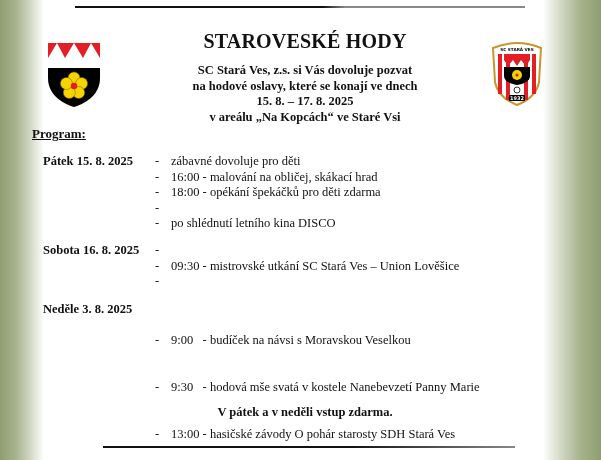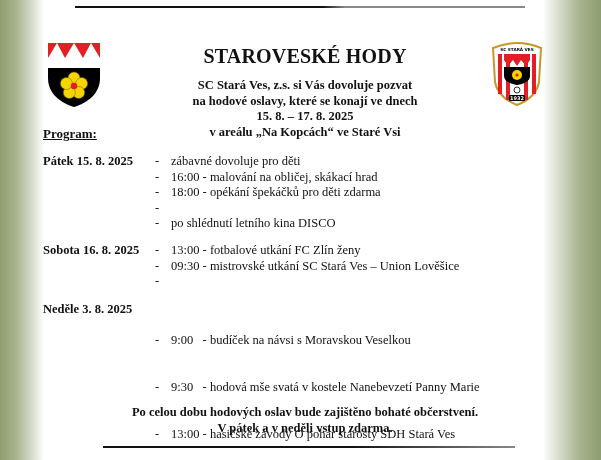--- a/index.html
+++ b/index.html
@@ -7,24 +7,24 @@
        font-family:"Liberation Serif","DejaVu Serif",serif;color:#111;}
   .edge-left{position:absolute;left:0;top:0;width:44px;height:460px;
     background:linear-gradient(to right,#8f9e72 0%,#a6b28c 35%,#d3d9c6 70%,#ffffff 100%);}
   .edge-right{position:absolute;right:0;top:0;width:58px;height:460px;
     background:linear-gradient(to left,#8f9e72 0%,#a6b28c 35%,#d3d9c6 70%,#ffffff 100%);}
   .rule{position:absolute;height:2px;}
   .rule-top{left:75px;top:6px;width:450px;background:linear-gradient(to right,#111 0%,#111 55%,#888 60%,#888 100%);}
   .rule-bottom{left:103px;top:446px;width:412px;background:linear-gradient(to right,#111 0%,#111 60%,#888 100%);}
   .crest-left{position:absolute;left:47px;top:42px;width:54px;height:66px;}
   .crest-right{position:absolute;left:490px;top:40px;width:54px;height:66px;}
-  .header{position:absolute;left:150px;top:45px;width:310px;text-align:center;font-weight:bold;}
+  .header{position:absolute;left:150px;top:30px;width:310px;text-align:center;font-weight:bold;}
   .title{font-size:20px;letter-spacing:0.2px;margin-bottom:10px;}
   .sub{font-size:12.5px;line-height:15.5px;}
-  .prog-label{position:absolute;left:43px;top:126px;font-size:13px;font-weight:bold;text-decoration:underline;}
+  .prog-label{position:absolute;left:32px;top:126px;font-size:13px;font-weight:bold;text-decoration:underline;}
   .day{position:absolute;left:43px;font-size:12.5px;line-height:15.6px;}
   .day-name{position:absolute;left:0;top:0;font-weight:bold;white-space:nowrap;}
   .items{position:absolute;left:112px;top:0;white-space:nowrap;}
   .item{display:flex;}
   .dash{width:16px;}
   .footer{position:absolute;left:60px;top:404px;width:490px;text-align:center;font-weight:bold;font-size:12.5px;line-height:16px;}
 </style>
 </head>
 <body>
 
@@ -98,21 +98,20 @@
         <span>po shlédnutí letního kina DISCO</span>
       </div>
   </div>
 </div>
 
 <div class="day" style="top:243px;">
   <div class="day-name">Sobota 16. 8. 2025</div>
   <div class="items">
     <div class="item">
         <span class="dash">-</span>
-        <span>13:00 - fotbalové utkání FC Zlín ženy</span>
       </div>
     <div class="item">
         <span class="dash">-</span>
         <span>09:30 - mistrovské utkání SC Stará Ves – Union Lověšice</span>
       </div>
     <div class="item">
         <span class="dash">-</span>
       </div>
   </div>
 </div>
@@ -123,17 +122,16 @@
     <div class="item"><span class="dash">-</span><span>9:00   - budíček na návsi s Moravskou Veselkou</span></div>
     <div class="item"><span class="dash">-</span><span>9:30   - hodová mše svatá v kostele Nanebevzetí Panny Marie</span></div>
     <div class="item"><span class="dash">-</span><span>13:00 - hasičské závody O pohár starosty SDH Stará Ves</span></div>
     
     
     
   </div>
 </div>
 
 <div class="footer">
-  <div>Po celou dobu hodových oslav bude zajištěno bohaté občerstvení.</div>
   <div>V pátek a v neděli vstup zdarma.</div>
 </div>
 
 <div class="rule rule-bottom"></div>
 
 </body></html>

